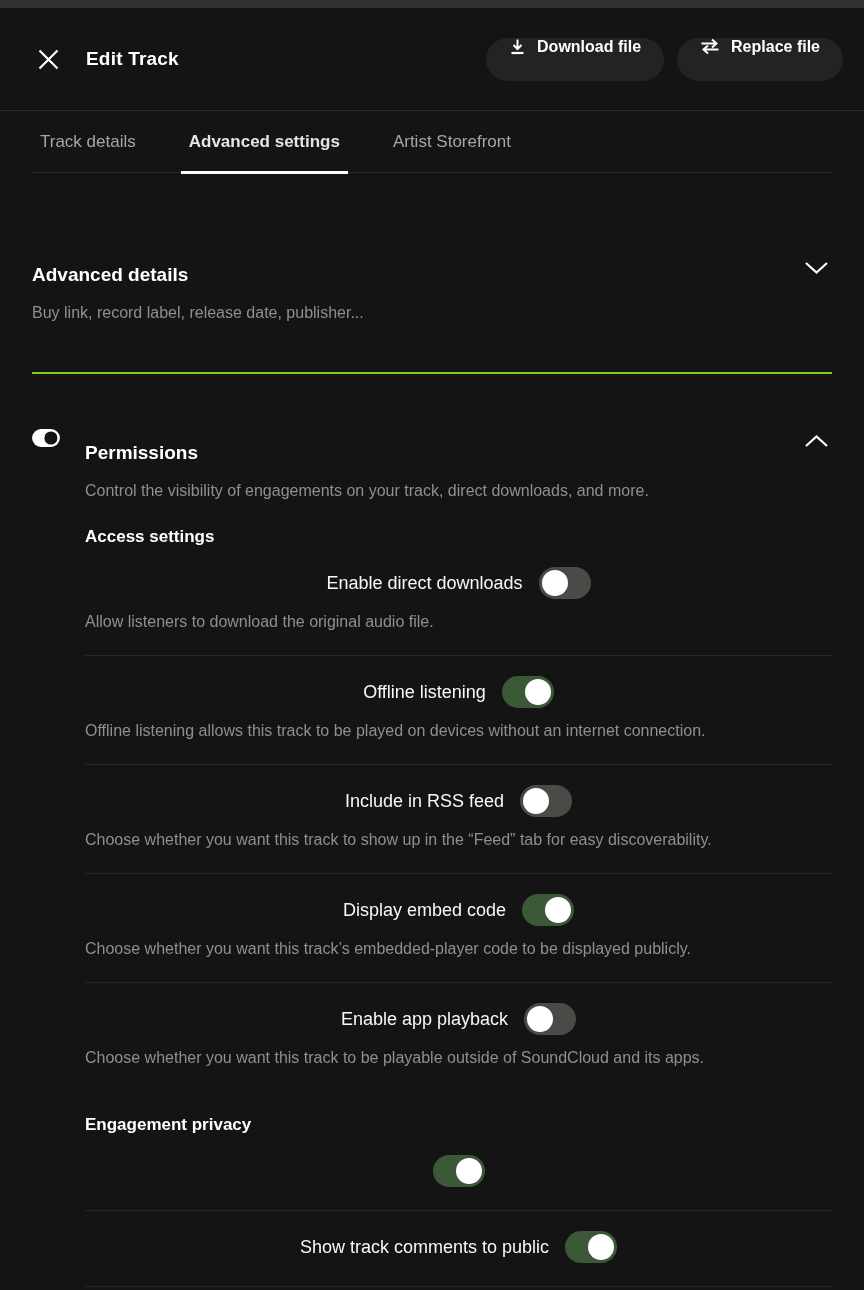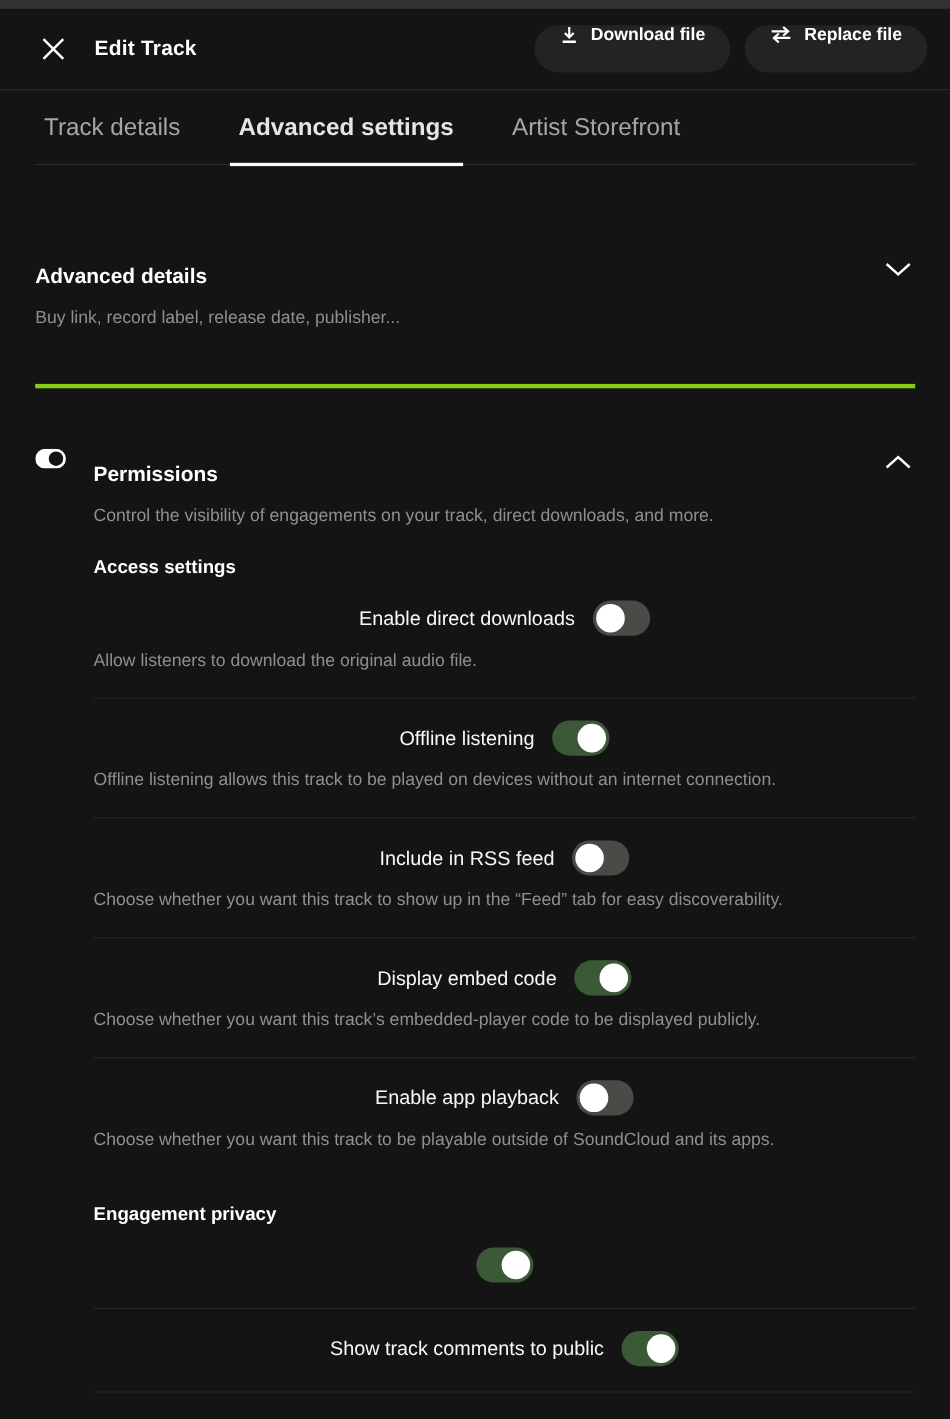--- a/index.html
+++ b/index.html
@@ -10,21 +10,21 @@
     background: #141414;
     color: #ffffff;
     font-family: "Liberation Sans", sans-serif;
     position: relative;
   }
   .top-strip { height: 8px; background: #323232; }
 
   
   .modal-header {
     display: flex; align-items: center;
-    height: 74px;
+    height: 103px;
     padding: 0 21px 0 36px;
     border-bottom: 1px solid #2a2a28;
   }
   .icon-btn {
     background: none; border: none; padding: 0; margin: 0;
     display: flex; align-items: center; justify-content: center;
     cursor: pointer; color: #fff;
   }
   .close-btn { margin-right: 25px; }
   .header-title { font-size: 19px; font-weight: bold; letter-spacing: .2px; }
@@ -39,34 +39,34 @@
 
   
   .tabs {
     margin: 0 32px;
     display: flex; gap: 37px;
     border-bottom: 1px solid #2b2b29;
   }
   .tab {
     background: none; border: none; font-family: inherit;
     padding: 21px 8px 20px;
-    font-size: 22px; color: #a6a6a3;
+    font-size: 17px; color: #a6a6a3;
     position: relative; cursor: pointer;
   }
   .tab.active { color: #e5e5e5; font-weight: bold; }
   .tab.active::after {
     content: ""; position: absolute; left: 0; right: 0; bottom: -2px;
     height: 3px; background: #ffffff;
   }
 
   
   .section-advanced {
     margin: 0 32px;
     padding: 74px 0 49px;
-    border-bottom: 4px solid #84cc16;
+    border-bottom: 2px solid #84cc16;
     position: relative;
   }
   .section-title { font-size: 19px; font-weight: bold; line-height: 24px; }
   .section-subtitle { margin: 7px 0 0; font-size: 16px; line-height: 20px; color: #8f8f8b; }
   .chev-btn { position: absolute; right: 3px; }
   .section-advanced .chev-btn { top: 88px; }
 
   
   .perm-header {
     margin: 0 32px;

